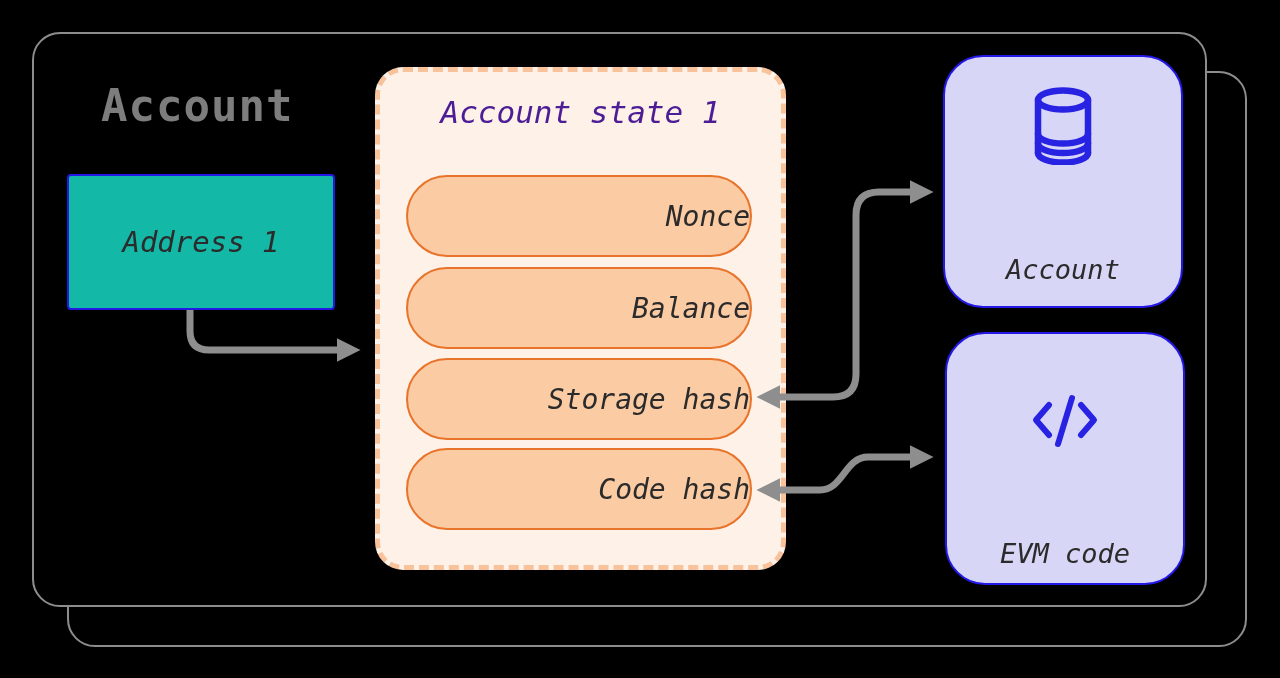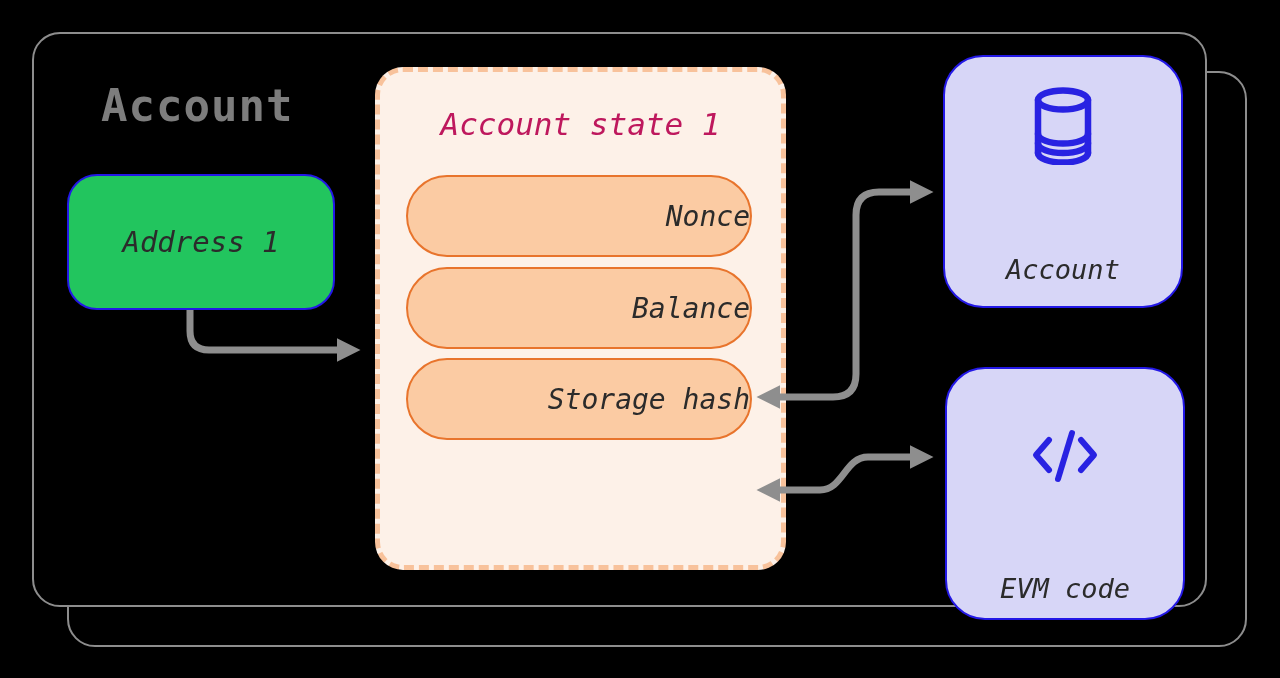--- a/index.html
+++ b/index.html
@@ -17,44 +17,44 @@
   }
   .account-title{
     position:absolute;left:101px;top:80px;
     font-size:44px;font-weight:bold;color:#7d7d7d;letter-spacing:1px;
   }
   .node{
     position:absolute;box-sizing:border-box;display:flex;align-items:center;justify-content:center;
     color:#2b2b2b;font-style:italic;
   }
   .address-box{
-    left:67px;top:174px;width:268px;height:136px;border-radius:30px;
-    background:#22c55e;border:2.5px solid #2318e6;font-size:29px;
+    left:67px;top:174px;width:268px;height:136px;border-radius:4px;
+    background:#14b8a6;border:2.5px solid #2318e6;font-size:29px;
   }
   .state-box{
     position:absolute;box-sizing:border-box;left:375px;top:67px;width:411px;height:503px;
     border-radius:28px;background:#fdf1e8;border:5px dashed #f8c29b;
   }
   .state-title{
-    position:absolute;left:0;top:34px;width:100%;text-align:center;
-    font-size:31px;font-style:italic;color:#be185d;
+    position:absolute;left:0;top:22px;width:100%;text-align:center;
+    font-size:31px;font-style:italic;color:#4c1d95;
   }
   .pill{
     position:absolute;box-sizing:border-box;left:26px;width:346px;height:82px;
     border-radius:41px;background:#fbcba3;border:2px solid #e8742c;
     display:flex;align-items:center;justify-content:flex-end;
     font-size:28px;font-style:italic;color:#2b2b2b;
   }
   .pill-0{top:103px}.pill-1{top:195px}.pill-2{top:286px}.pill-3{top:376px}
   .side-box{
     position:absolute;box-sizing:border-box;width:240px;height:253px;border-radius:40px;
     background:#d7d6f7;border:2.5px solid #2318e6;
   }
   .storage-box{left:943px;top:55px;}
-  .evm-box{left:945px;top:332px;margin-top:35px;}
+  .evm-box{left:945px;top:332px;}
   .side-icon{position:absolute;left:0;width:100%;display:flex;justify-content:center;}
   .storage-box .side-icon{top:30px;}
   .evm-box .side-icon{top:56px;}
   .side-label{
     position:absolute;left:0;width:100%;text-align:center;
     font-size:27px;font-style:italic;color:#2b2b2b;line-height:44px;
   }
   .storage-box .side-label{top:191px;}
   .evm-box .side-label{top:198px;}
   .arrows{position:absolute;left:0;top:0;width:1280px;height:678px;pointer-events:none;}
@@ -76,20 +76,23 @@
   <div class="state-box">
     <div class="state-title">Account state 1</div>
     <div class="pill pill-0">
       <span>Nonce</span>
     </div>
     <div class="pill pill-2">
       <span>Storage hash</span>
     </div>
     <div class="pill pill-1">
       <span>Balance</span>
+    </div>
+    <div class="pill pill-3">
+      <span>Code hash</span>
     </div>
   </div>
 
   <div class="side-box storage-box">
     <div class="side-icon">
       <svg width="64" height="78" viewBox="0 0 64 78" fill="none" stroke="#2822e2" stroke-width="6.5" stroke-linecap="round">
         <ellipse cx="32" cy="13" rx="25" ry="9.5"></ellipse>
         <path d="M7,13 L7,66"></path>
         <path d="M57,13 L57,66"></path>
         <path d="M7,47 A25,9.5 0 0 0 57,47"></path>

